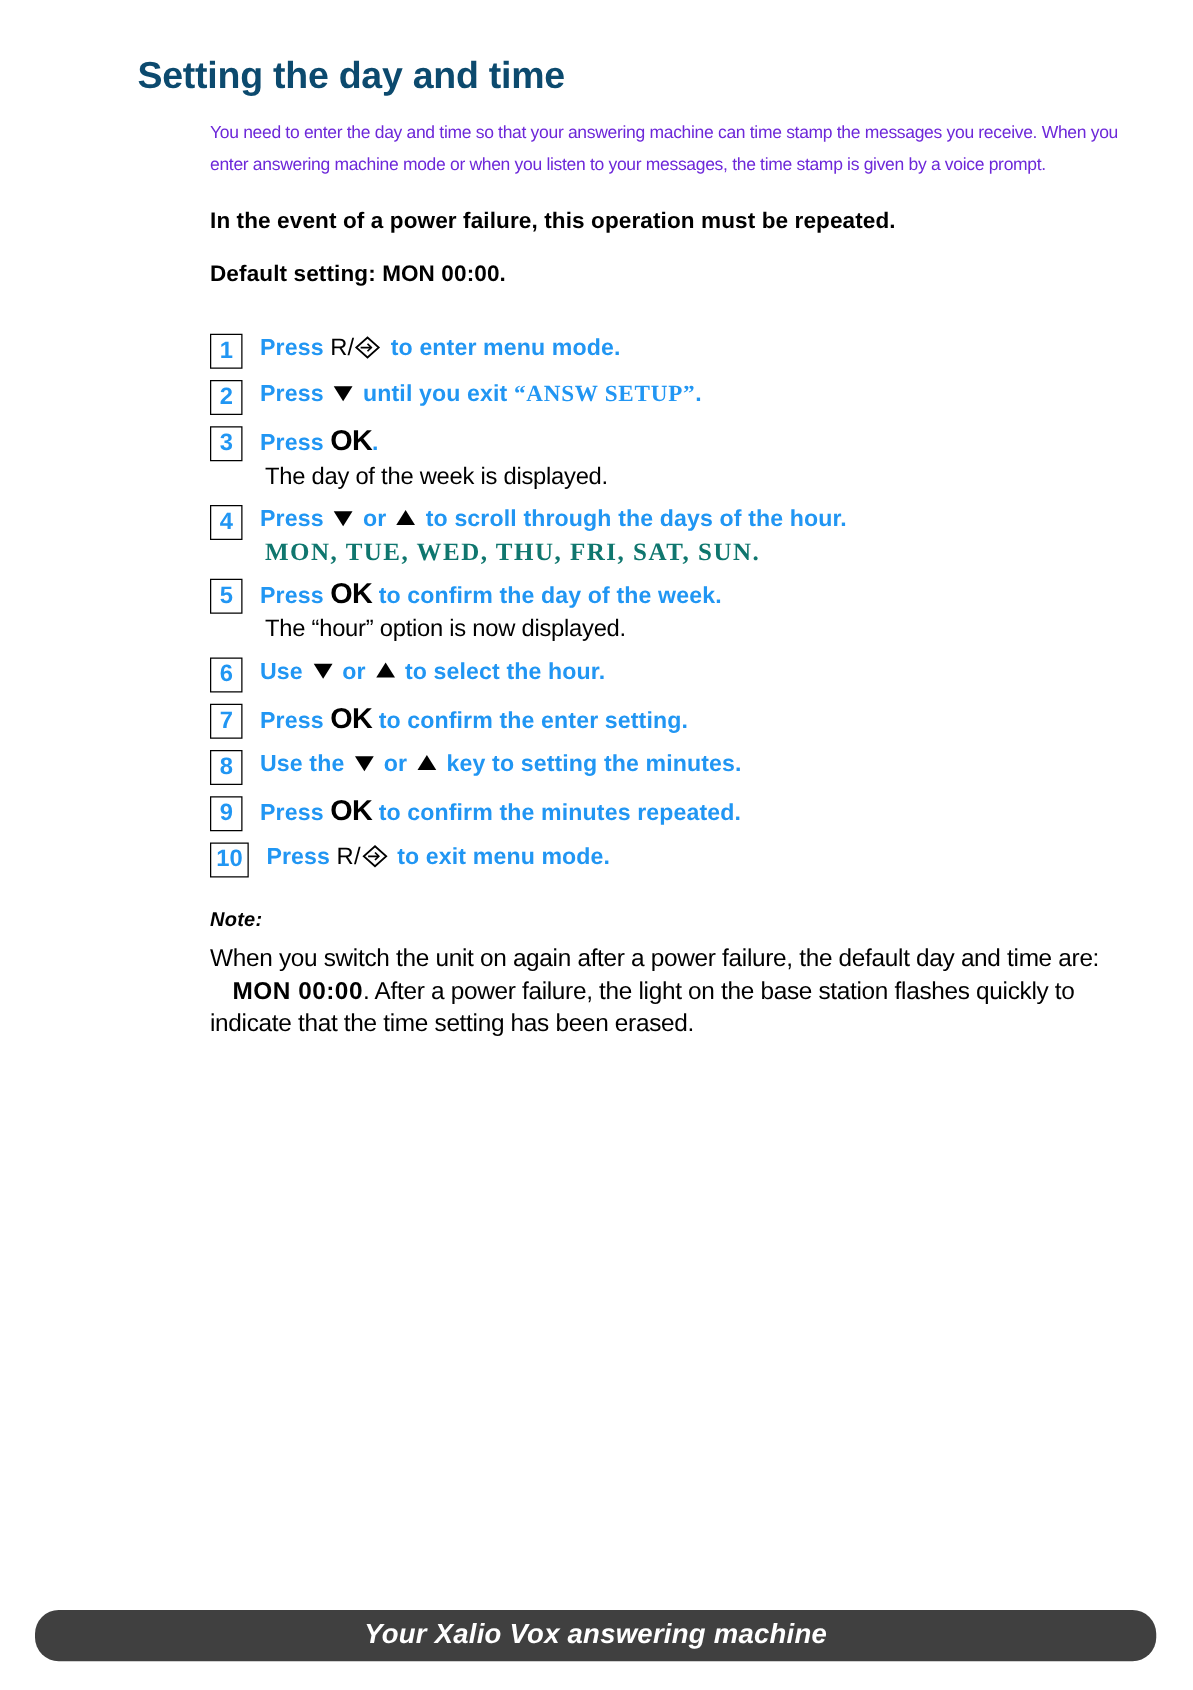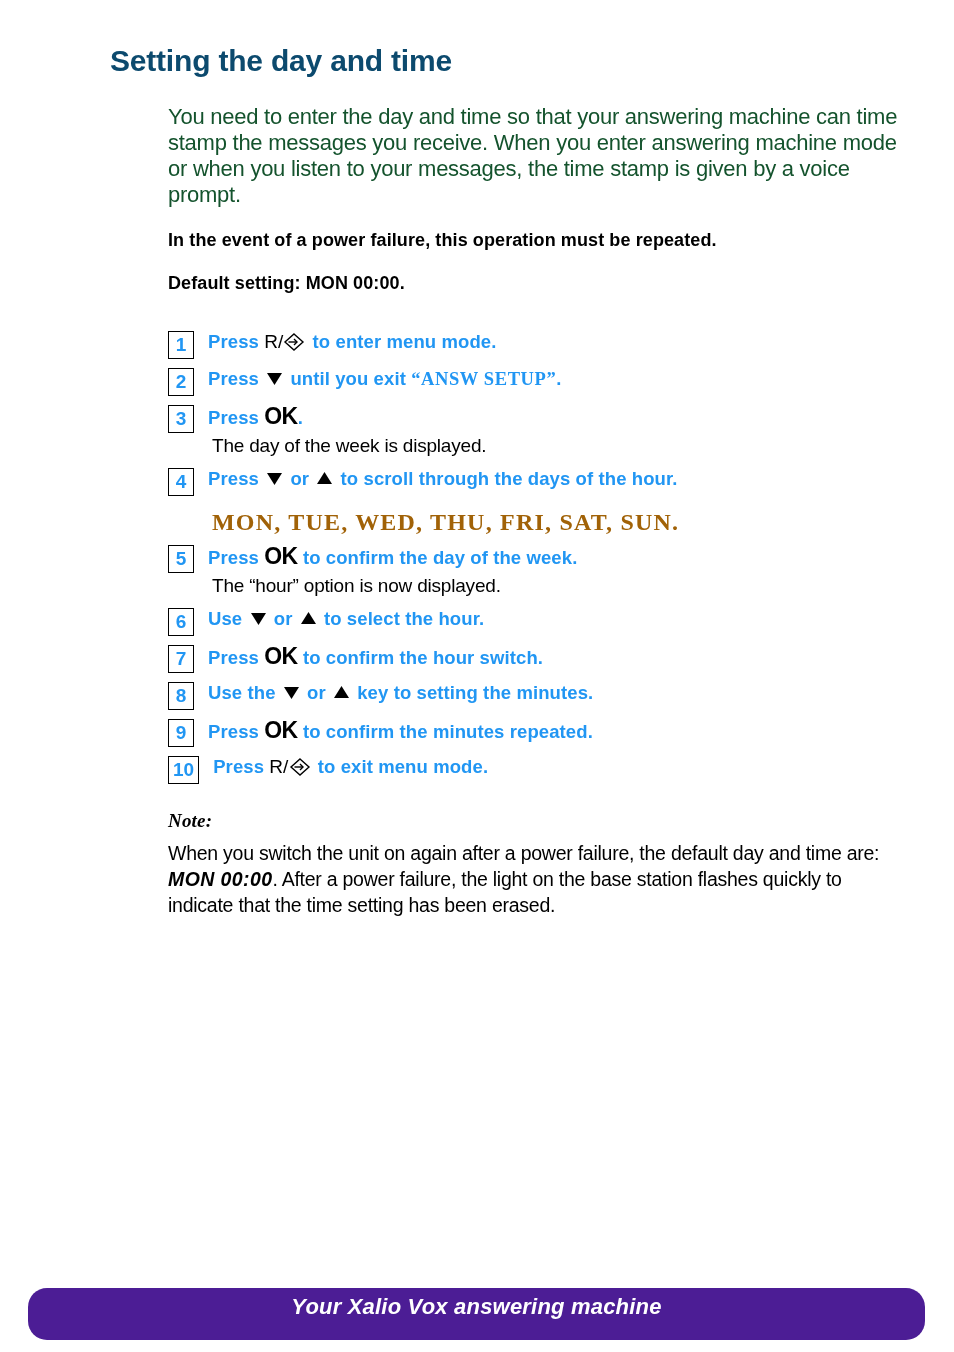--- a/index.html
+++ b/index.html
@@ -30,24 +30,24 @@
 
   
   .content {
     position: absolute;
     left: 168px;
     top: 88px;
     width: 740px;
   }
 
   .intro-para {
-    font-size: 22px;
+    font-size: 14px;
     line-height: 26px;
-    color: #14532d;
-    margin: 16px 0 22px 0;
+    color: #6d28d9;
+    margin: 4px 0 22px 0;
     letter-spacing: -0.25px;
   }
 
   .bold-note {
     font-size: 18px;
     font-weight: bold;
     letter-spacing: 0.1px;
     margin: 0 0 22px 0;
   }
 
@@ -99,25 +99,25 @@
     font-size: 19px;
     font-weight: normal;
     color: #000000;
     letter-spacing: -0.2px;
     line-height: 26px;
     padding-left: 4px;
     margin-top: 3px;
   }
   .days-line {
     font-family: "Liberation Serif", "DejaVu Serif", serif;
-    font-size: 24px;
-    font-weight: bold;
-    color: #a16207;
+    font-size: 20px;
+    font-weight: bold;
+    color: #0f766e;
     letter-spacing: 1.2px;
-    margin-top: 17px;
+    margin-top: 3px;
     padding-left: 4px;
   }
   .term {
     font-family: "Liberation Serif", "DejaVu Serif", serif;
     font-weight: bold;
     letter-spacing: 0.6px;
   }
 
   
   .key-ok {
@@ -138,55 +138,54 @@
     margin: 0 2px 0 0;
   }
   .tri {
     display: inline-block;
     vertical-align: -1px;
     margin: 0 2px;
   }
 
   
   .note-head {
-    font-size: 19px;
+    font-size: 16px;
     font-weight: bold;
     font-style: italic;
     color: #000000;
     margin: 26px 0 8px 0;
     letter-spacing: 0.2px;
-    font-family: Liberation Serif, serif;
   }
   .note-body {
     font-size: 19.5px;
     line-height: 26px;
     color: #000000;
     letter-spacing: -0.25px;
   }
   .mono-bold-ital {
     font-weight: bold;
-    font-style: italic;
     letter-spacing: 0.4px;
+    margin-left: 18px;
   }
 
   
   .footer {
     position: absolute;
     left: 0;
     top: 1288px;
     width: 954px;
     height: 64px;
   }
   .footer-bar {
     position: absolute;
     left: 28px;
     top: 0px;
     width: 897px;
-    height: 52px;
-    background: #4c1d95;
+    height: 41px;
+    background: #404040;
     border-radius: 19px;
   }
   .footer-title {
     position: absolute;
     left: 0;
     top: 0;
     width: 897px;
     height: 38px;
     line-height: 38px;
     text-align: center;
@@ -345,21 +344,21 @@
         </div>
       </div>
     </div>
 
     <div class="step">
       <div class="step-num">7</div>
       <div class="step-body">
         <div class="step-line">
           <span>Press</span>
           <span class="key-ok">OK</span>
-          <span>to confirm the hour switch.</span>
+          <span>to confirm the enter setting.</span>
         </div>
       </div>
     </div>
 
     <div class="step">
       <div class="step-num">8</div>
       <div class="step-body">
         <div class="step-line">
           <span>Use the</span>
           <span class="tri"><svg width="17" height="15" viewBox="0 0 17 15">

